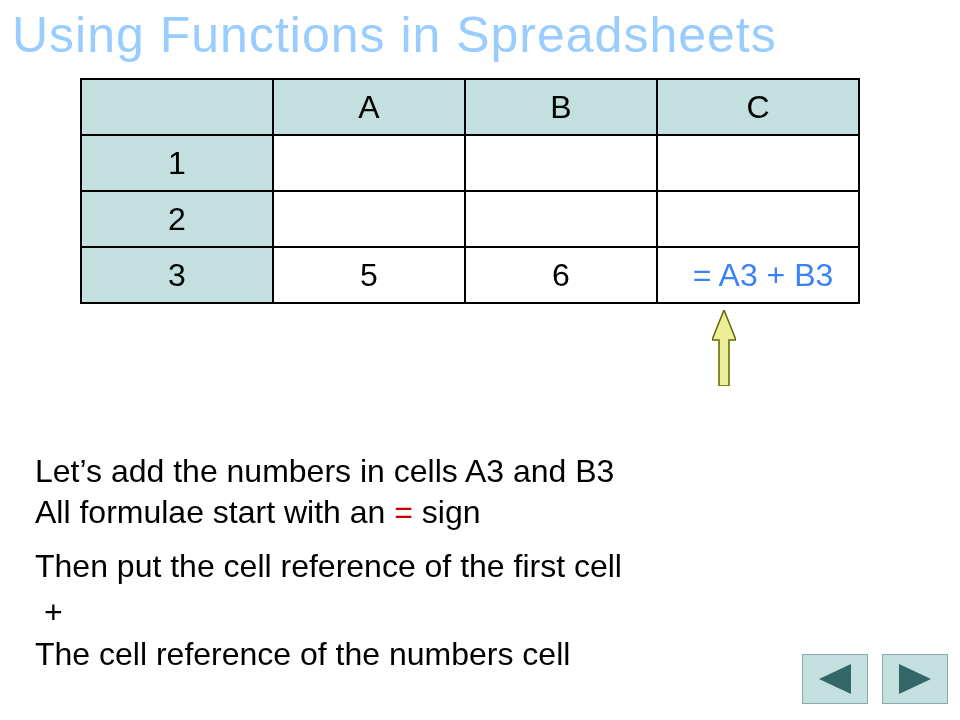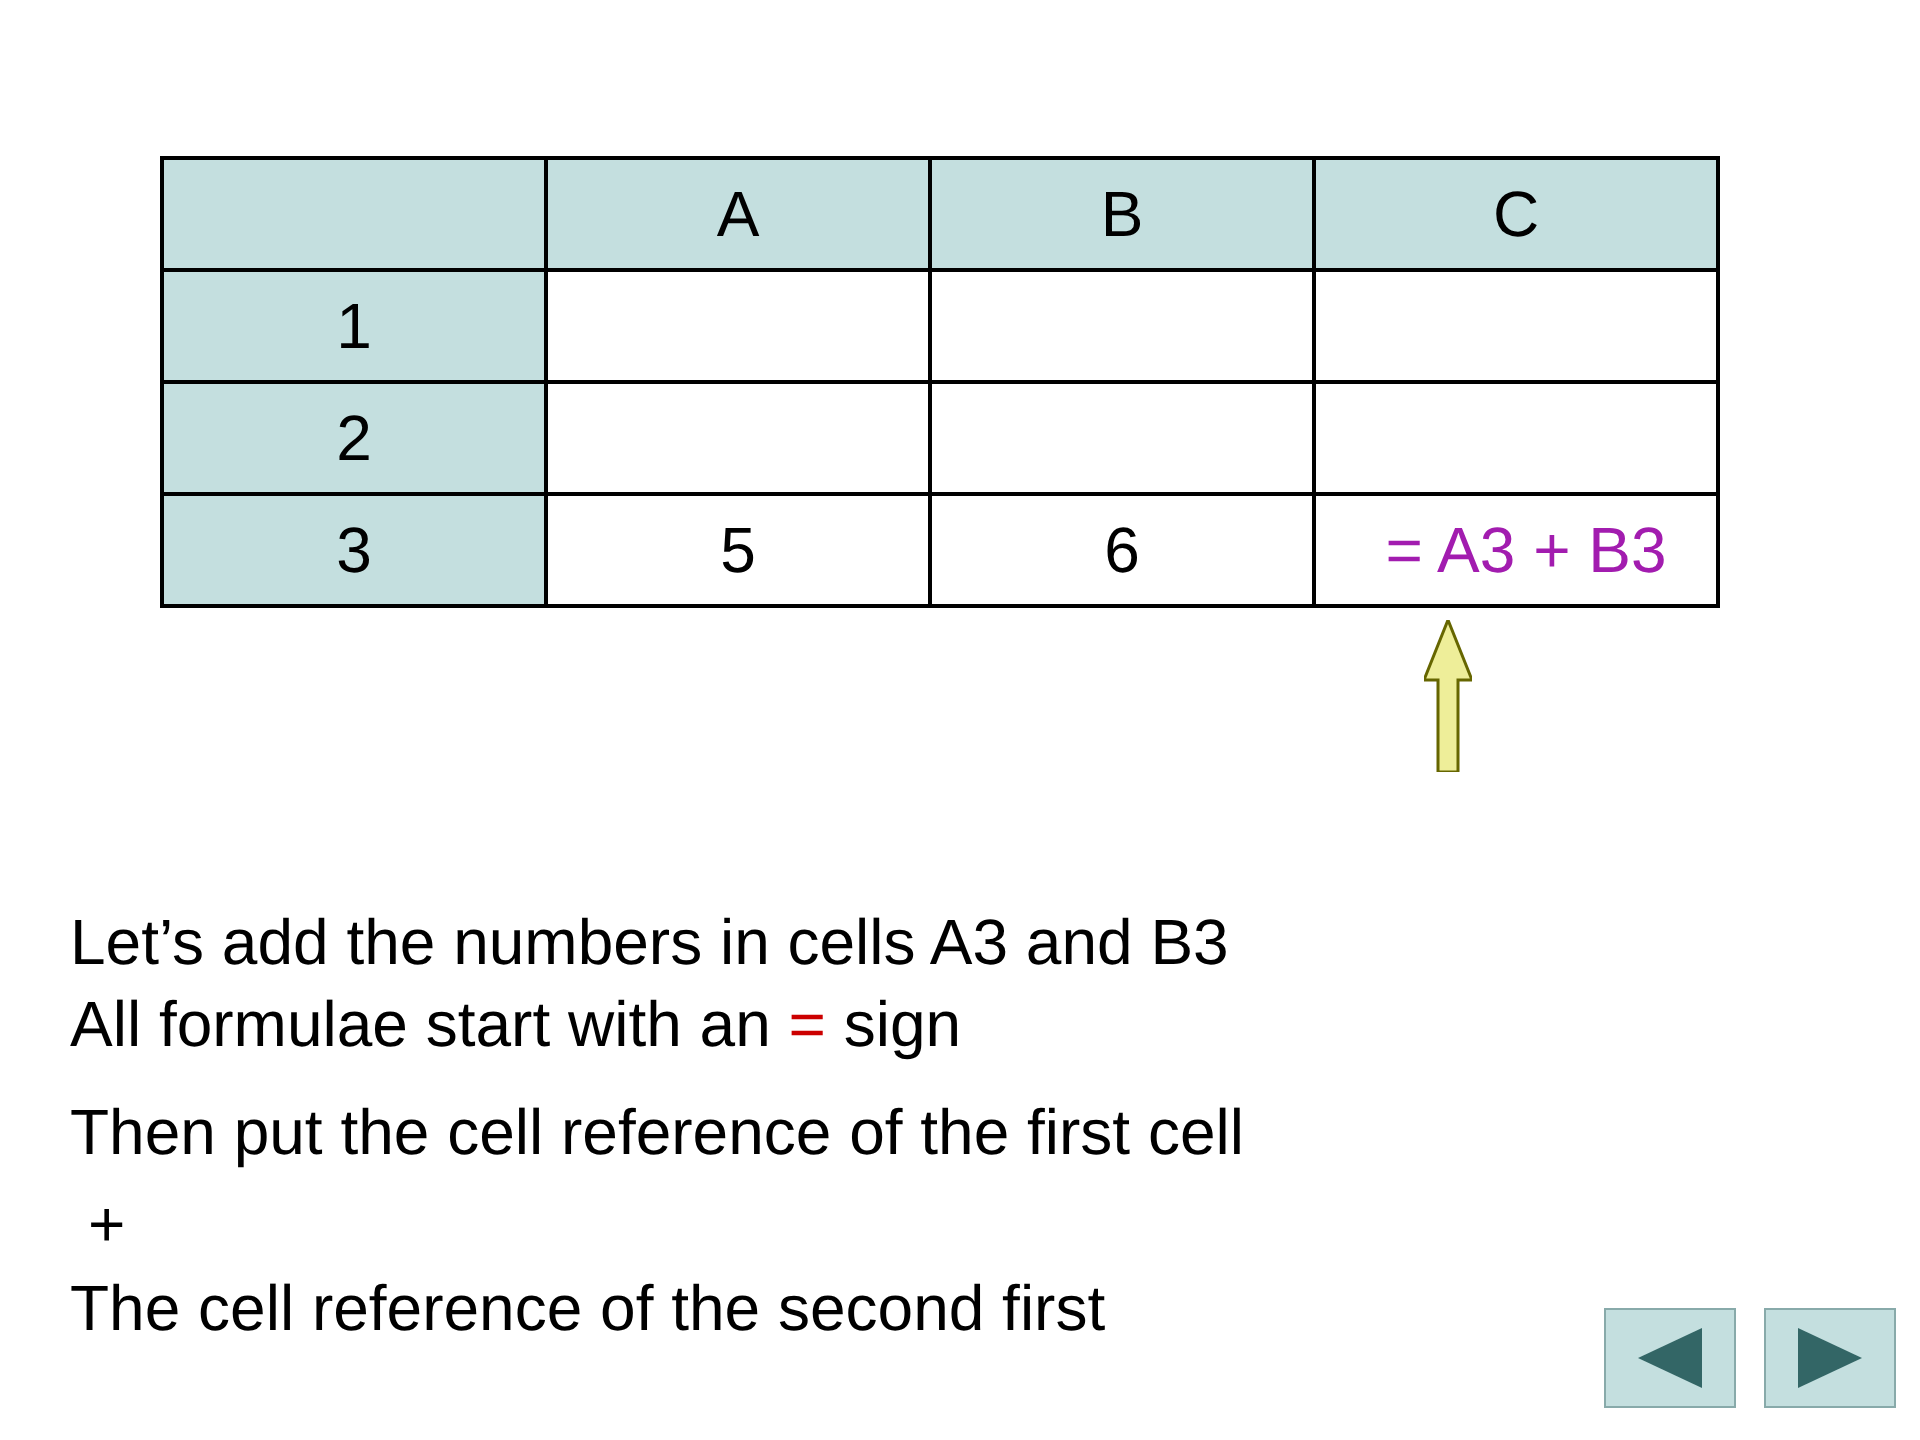--- a/index.html
+++ b/index.html
@@ -45,21 +45,21 @@
     text-align: center;
     vertical-align: middle;
     padding: 0;
   }
   .col-rowhdr { width: 190px; background: #c4dfdf; }
   .col-a      { width: 190px; }
   .col-b      { width: 190px; }
   .col-c      { width: 190px; }
   .hdr        { background: #c4dfdf; }
   .rowhdr     { background: #c4dfdf; }
-  .formula    { color: #a21caf; text-align: left; padding-left: 10px !important; }
+  .formula    { color: #3b82f6; text-align: left; padding-left: 10px !important; }
 
   .arrow-up {
     position: absolute;
     left: 712px;
     top: 310px;
     width: 24px;
     height: 76px;
   }
   .arrow-up svg { display:block; }
 
@@ -94,20 +94,21 @@
     justify-content: center;
     cursor: pointer;
   }
   .nav-btn svg { display:block; }
 </style>
 </head>
 <body>
 
 <div class="slide">
 
+  <div class="title">Using Functions in Spreadsheets</div>
 
   <div class="sheet-wrap">
     <table class="sheet">
       <tbody>
           <tr>
         <th class="col-rowhdr hdr"></th>
         <th class="col-a hdr">A</th>
         <th class="col-b hdr">B</th>
         <th class="col-c hdr">C</th>
       </tr>
@@ -140,21 +141,21 @@
   </div>
 
   <div class="body-text line1">Let’s add the numbers in cells A3 and B3</div>
 
   <div class="body-text line2">
     <span>All formulae start with an </span><span class="red">=</span><span> sign</span>
   </div>
 
   <div class="body-text line3">Then put the cell reference of the first cell</div>
   <div class="body-text line4">+</div>
-  <div class="body-text line5">The cell reference of the second first</div>
+  <div class="body-text line5">The cell reference of the numbers cell</div>
 
   <div class="nav">
     <div class="nav-btn" title="Previous">
       <span>
         <svg width="32" height="30" viewBox="0 0 32 30">
             <polygon points="32,0 32,30 0,15" fill="#336666"></polygon>
           </svg>
       </span>
     </div>
     <div class="nav-btn" title="Next">

